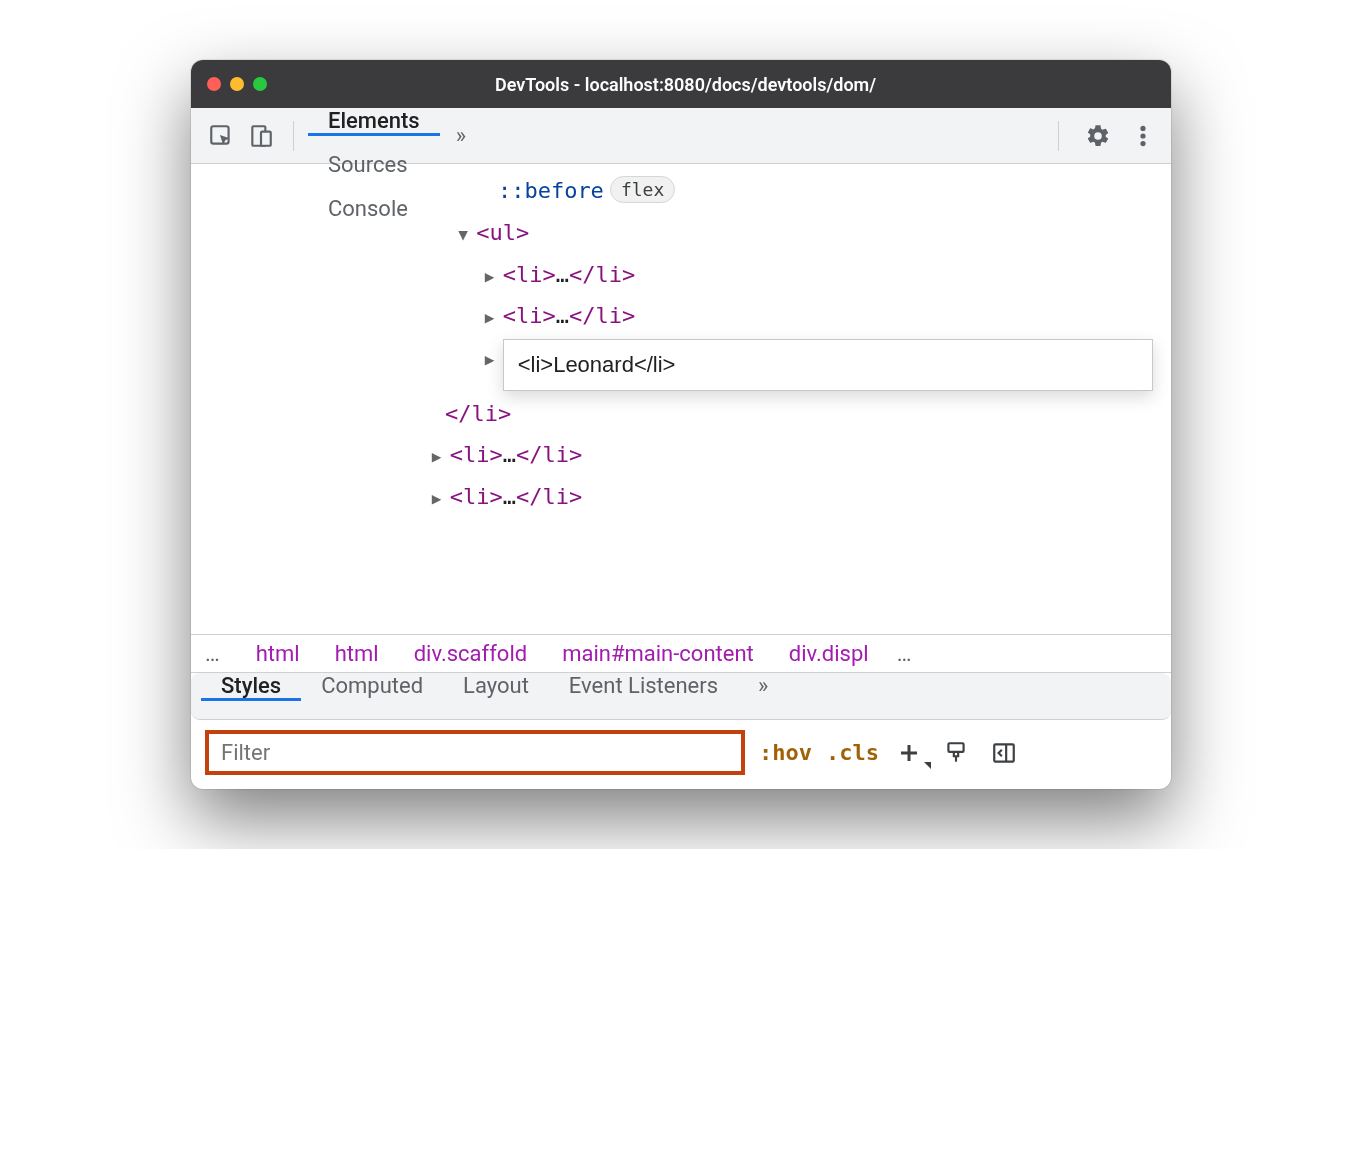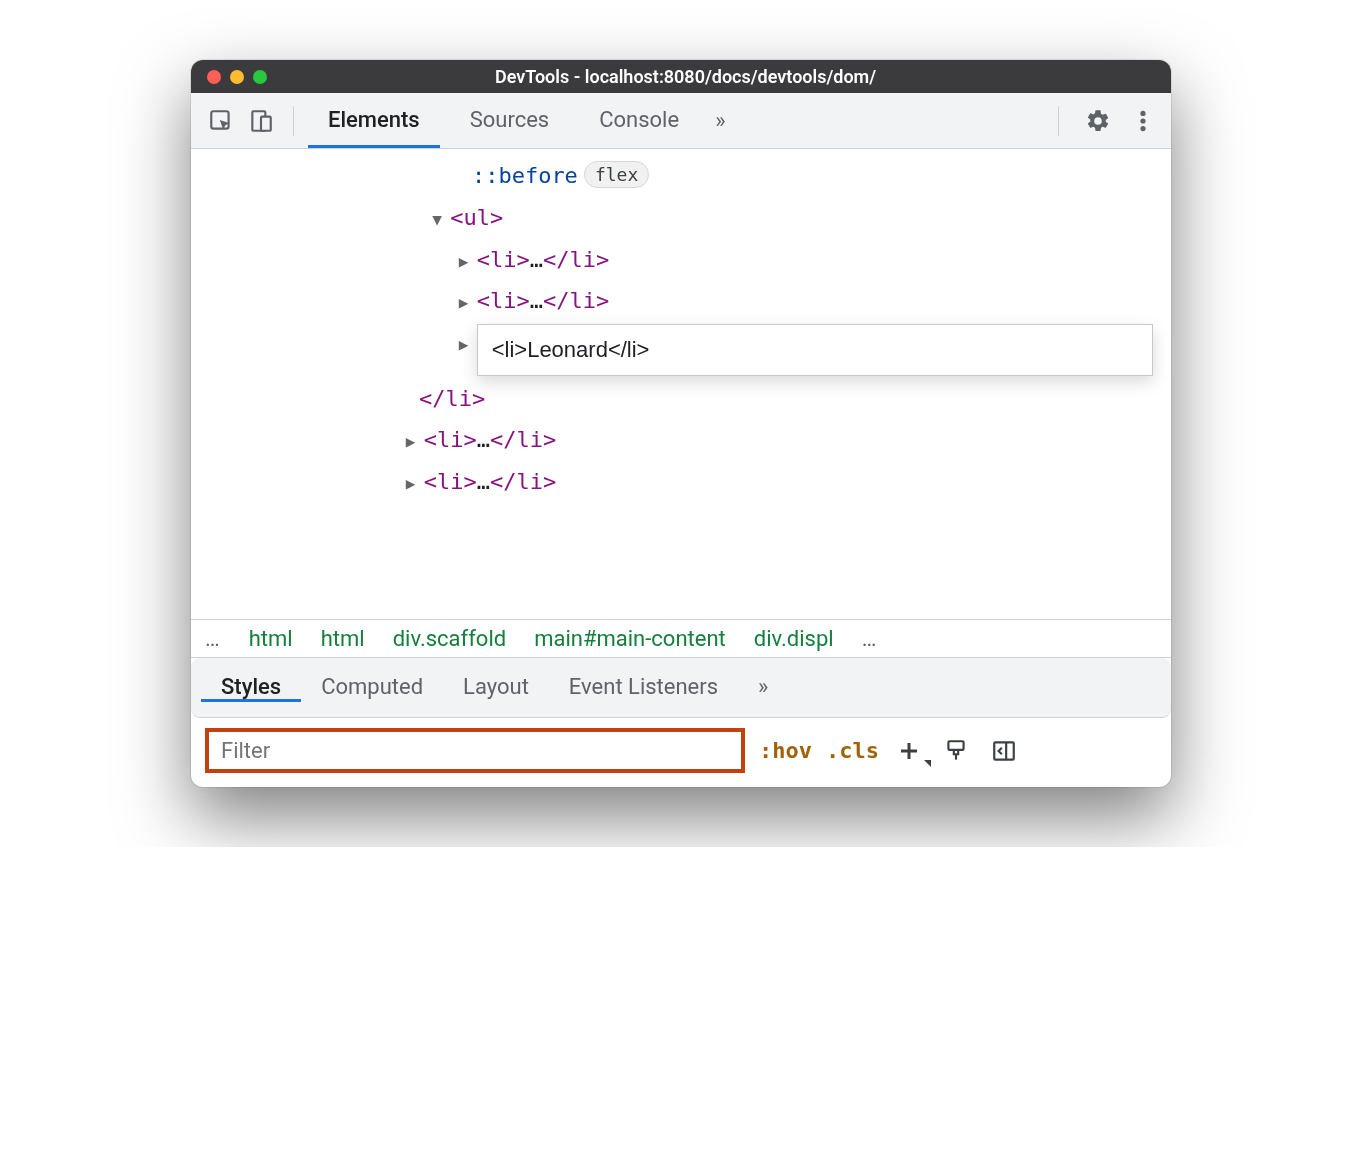--- a/index.html
+++ b/index.html
@@ -12,21 +12,21 @@
     padding: 60px;
   }
   .window {
     width: 980px;
     border-radius: 12px;
     box-shadow: 0 30px 70px rgba(0,0,0,0.5), 0 0 0 1px rgba(0,0,0,0.08);
     overflow: hidden;
     background: #fff;
   }
   .titlebar {
-    height: 33px;
+    height: 48px;
     background: #3b3a3c;
     display: flex;
     align-items: center;
     padding: 0 16px;
     gap: 9px;
   }
   .traffic { width: 14px; height: 14px; border-radius: 50%; }
   .traffic.red { background:#ff5f57; }
   .traffic.yellow { background:#febc2e; }
   .traffic.green { background:#28c840; }
@@ -42,41 +42,42 @@
     height: 56px;
     background: #f1f3f4;
     border-bottom: 1px solid #d0d0d0;
     display: flex;
     align-items: center;
     padding: 0 12px;
     gap: 4px;
   }
   .tb-icon { width:36px; height:36px; display:flex; align-items:center; justify-content:center; color:#5f6368; cursor:pointer; }
   .tb-sep { width:1px; height:30px; background:#cfcfcf; margin:0 10px; }
-  .tabs { display:flex; align-items:stretch; gap:10px; height:100%; }
+  .tabs { display:flex; align-items:stretch; gap:16px; height:100%;flex-direction:column; }
   .tab {
     padding: 0 20px;
     display:flex; align-items:center;
     font-size: 22px;
     color:#5f6368;
     cursor:pointer;
     border-bottom: 3px solid transparent;
   }
   .tab.active { color:#202124; border-bottom-color:#1a73e8; font-weight:500; }
   .tb-spacer { flex:1; }
   .tb-chevron { color:#5f6368; font-size:22px; padding:0 12px; cursor:pointer;}
   .tb-gear, .tb-more { color:#5f6368; padding:0 12px; cursor:pointer;}
 
   .dom-tree {
     font-family: "SF Mono", ui-monospace, Menlo, Consolas, monospace;
     font-size: 22px;
     line-height: 1.9;
     padding: 6px 4px 10px 0;
     min-height: 470px;
     overflow: hidden;
+    margin-left: 26px;
   }
   .row { white-space: pre; padding-left: 16px; }
   .row .arrow { color:#666; font-size:16px; display:inline-block; width:18px; }
   .tag { color:#881280; }
   .pseudo { color:#0842a0; }
   .ellips { color:#202124; }
   .badge {
     display:inline-block; background:#f1f1f1; border:1px solid #d6d6d6;
     border-radius: 14px; padding:0 10px; font-size:18px; color:#3c4043; margin-left:6px;
     font-family: "SF Mono", ui-monospace, Menlo, monospace;
@@ -104,29 +105,29 @@
     border-bottom:1px solid #d0d0d0;
     display:flex;
     align-items:center;
     padding: 6px 14px;
     font-size: 22px;
     gap: 28px;
     color:#5f6368;
     white-space:nowrap;
     overflow:hidden;
   }
-  .crumb { color:#15803d; cursor:pointer; }
+  .crumb { color:#a21caf; cursor:pointer;margin-left:7px; }
   .crumb-more { color:#5f6368; letter-spacing:1px; }
 
   .subpanel-tabs {
     background:#f1f3f4;
     border-bottom:1px solid #d0d0d0;
     display:flex;
-    align-items:center;
-    height:60px;
+    align-items:flex-start;
+    height:47px;
     padding: 0 10px;
     border-radius: 9px;
   }
   .subtab {
     padding:0 20px; display:flex; align-items:center;
     font-size:22px; color:#5f6368; cursor:pointer;
     border-bottom:3px solid transparent;
   }
   .subtab.active { color:#202124; border-bottom-color:#1a73e8; font-weight:500; }
 

